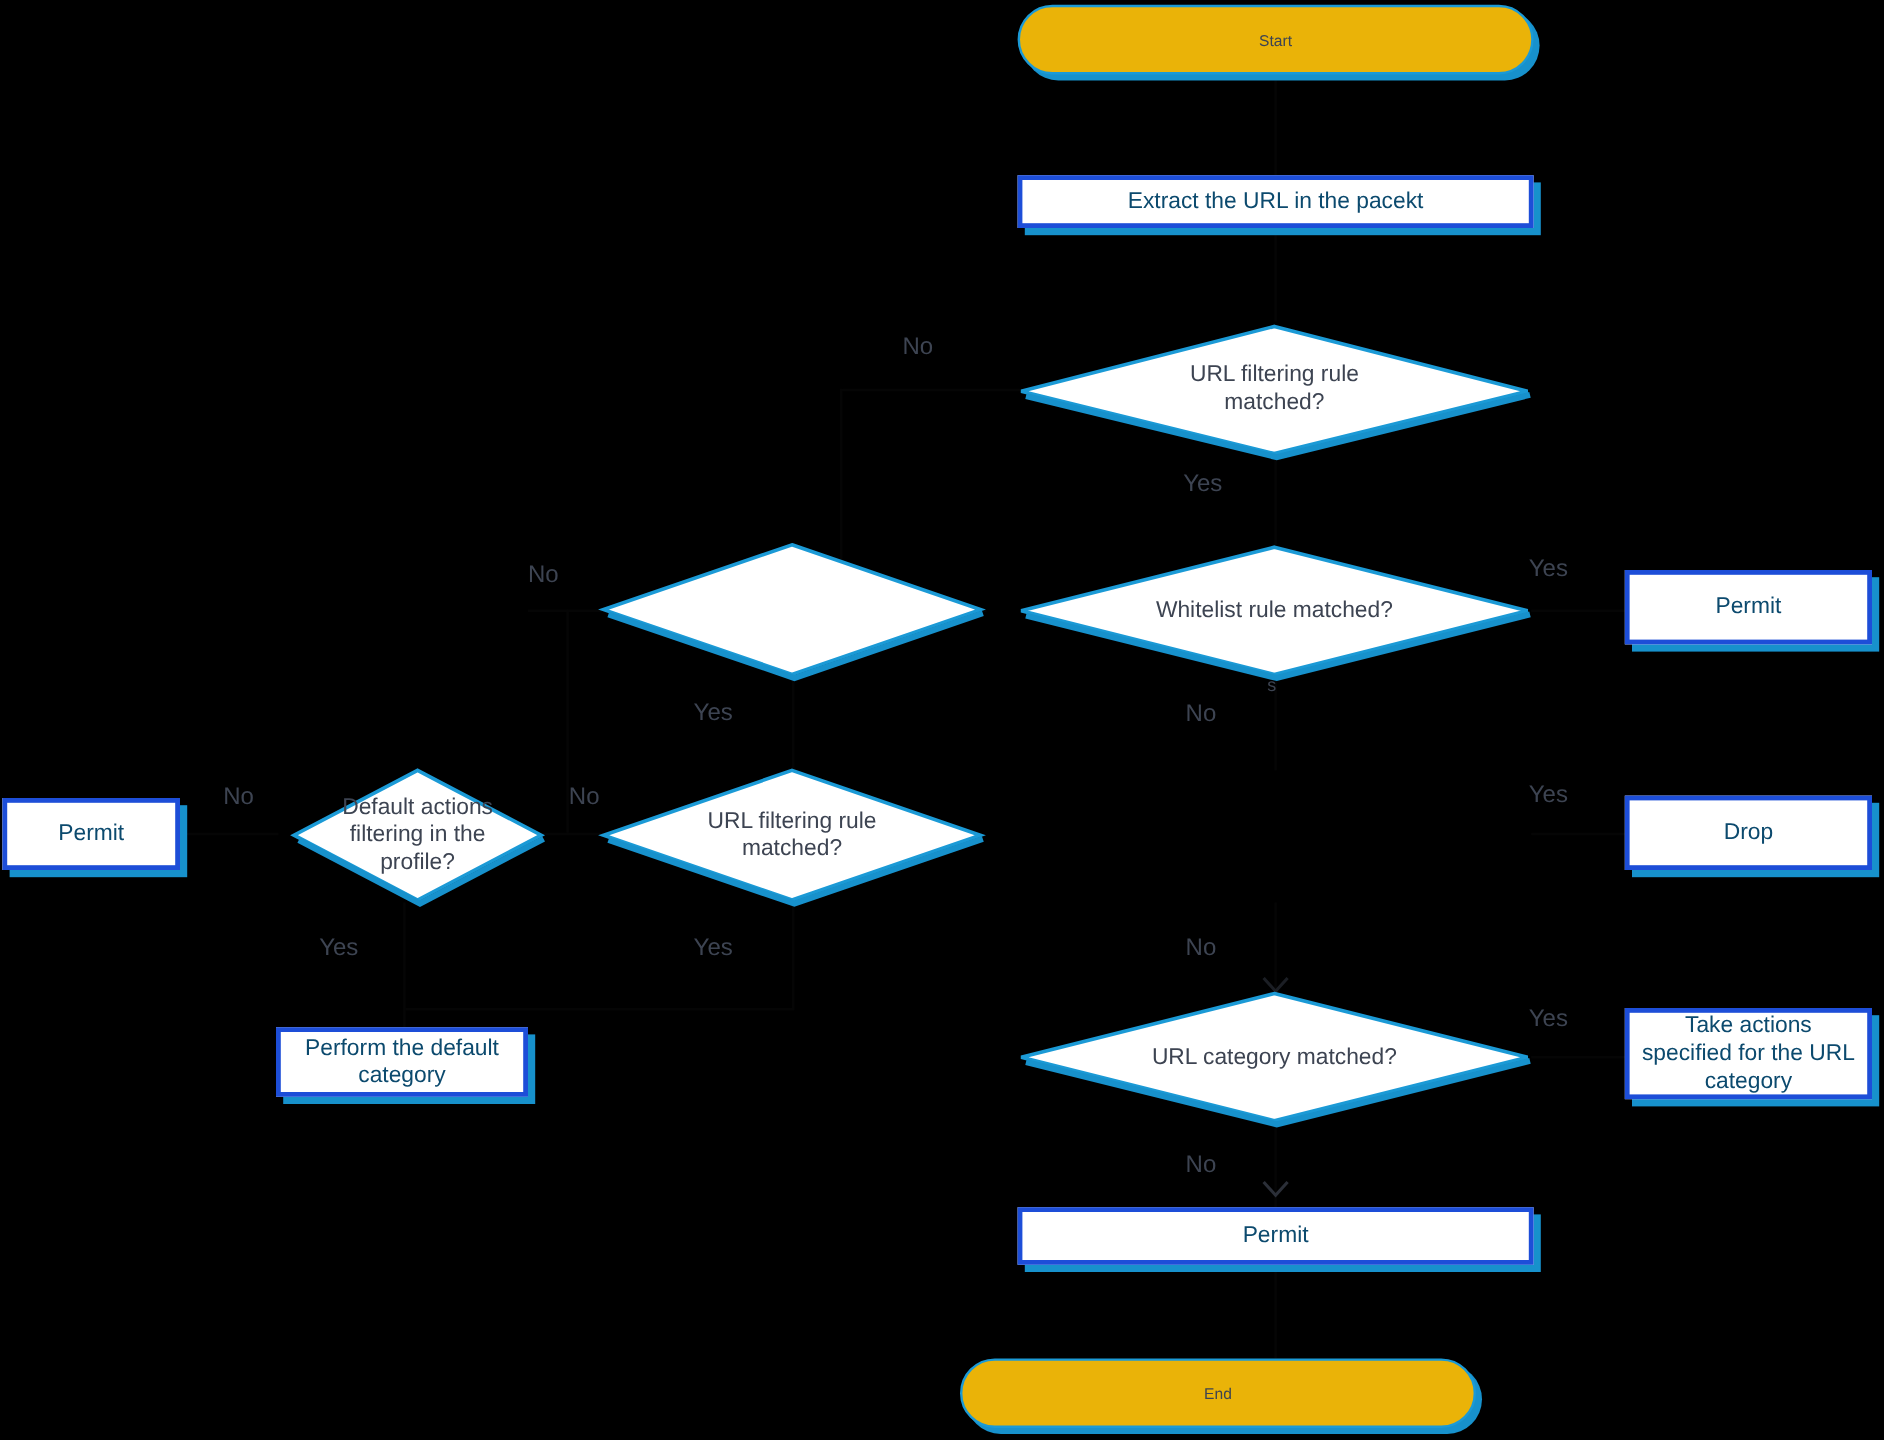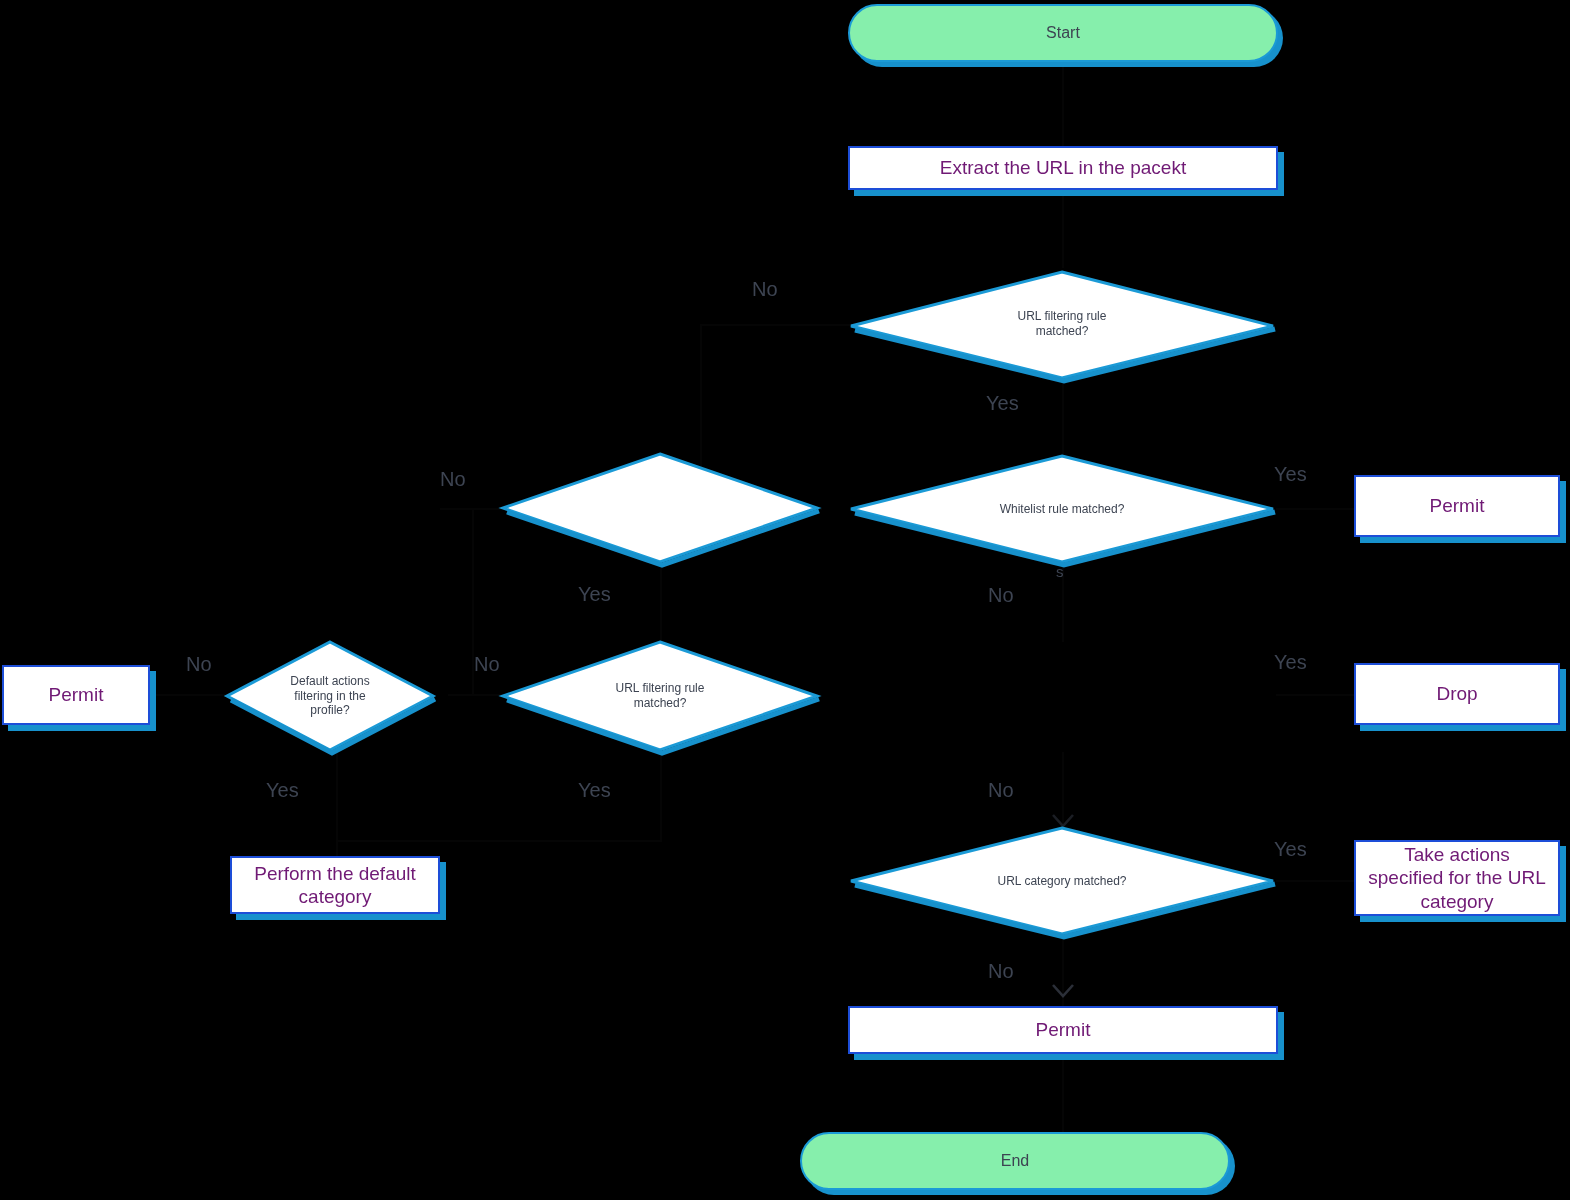--- a/index.html
+++ b/index.html
@@ -19,64 +19,64 @@
 
   
   .node {
     position: absolute;
     box-sizing: border-box;
   }
 
   
   .rect {
     background: #ffffff;
-    border: 2px solid #1d4ed8;
+    border: 4px solid #1d4ed8;
     box-shadow: 6px 6px 0 0 #1791CC;
     display: flex;
     align-items: center;
     justify-content: center;
     text-align: center;
-    color: #701a75;
+    color: #0c4a6e;
     font-size: 19px;
     line-height: 1.22;
     padding: 2px 6px;
   }
 
   
   .stadium {
-    background: #86efac;
+    background: #eab308;
     border: 2px solid #1B9AD6;
     border-radius: 999px;
     box-shadow: 5px 5px 0 0 #1791CC;
     display: flex;
     align-items: center;
     justify-content: center;
     text-align: center;
     color: #3d4452;
-    font-size: 16px;
+    font-size: 13px;
   }
 
   
   .diamond {
     display: block;
   }
   .diamond .dshape {
     position: absolute;
     left: 0; top: 0;
     width: 100%; height: 100%;
     overflow: visible;
   }
   .diamond .dlabel {
     position: absolute;
     left: 50%;
     top: 50%;
     transform: translate(-50%, -50%);
     text-align: center;
     color: #3d4452;
-    font-size: 12px;
+    font-size: 19px;
     line-height: 1.22;
     white-space: nowrap;
     pointer-events: none;
   }
 
   
   .elabel {
     position: absolute;
     color: #3d4452;
     font-size: 20px;
@@ -188,21 +188,21 @@
   <div class="elabel" style="left:988px; top:584px;">No</div>
 
   <div class="node rect" style="left:1354px; top:475px; width:206px; height:62px;">
     <span>Permit</span>
   </div>
 
   <div class="node rect" style="left:2px; top:665px; width:148px; height:60px;">
     <span>Permit</span>
   </div>
 
-  <div class="node diamond" style="left:222px; top:638px; width:216px; height:116px;">
+  <div class="node diamond" style="left:240px; top:638px; width:216px; height:116px;">
     <svg class="dshape" viewBox="0 0 216 116" preserveAspectRatio="none">
       <polygon points="108,4 211,58 108,112 5,58" fill="#ffffff" stroke="#1B9AD6" stroke-width="3"></polygon>
       <polyline points="9,62 110,115 213,61" fill="none" stroke="#1791CC" stroke-width="5"></polyline>
     </svg>
     <div class="dlabel">
       <div>Default actions</div>
       <div>filtering in the</div>
       <div>profile?</div>
     </div>
   </div>

